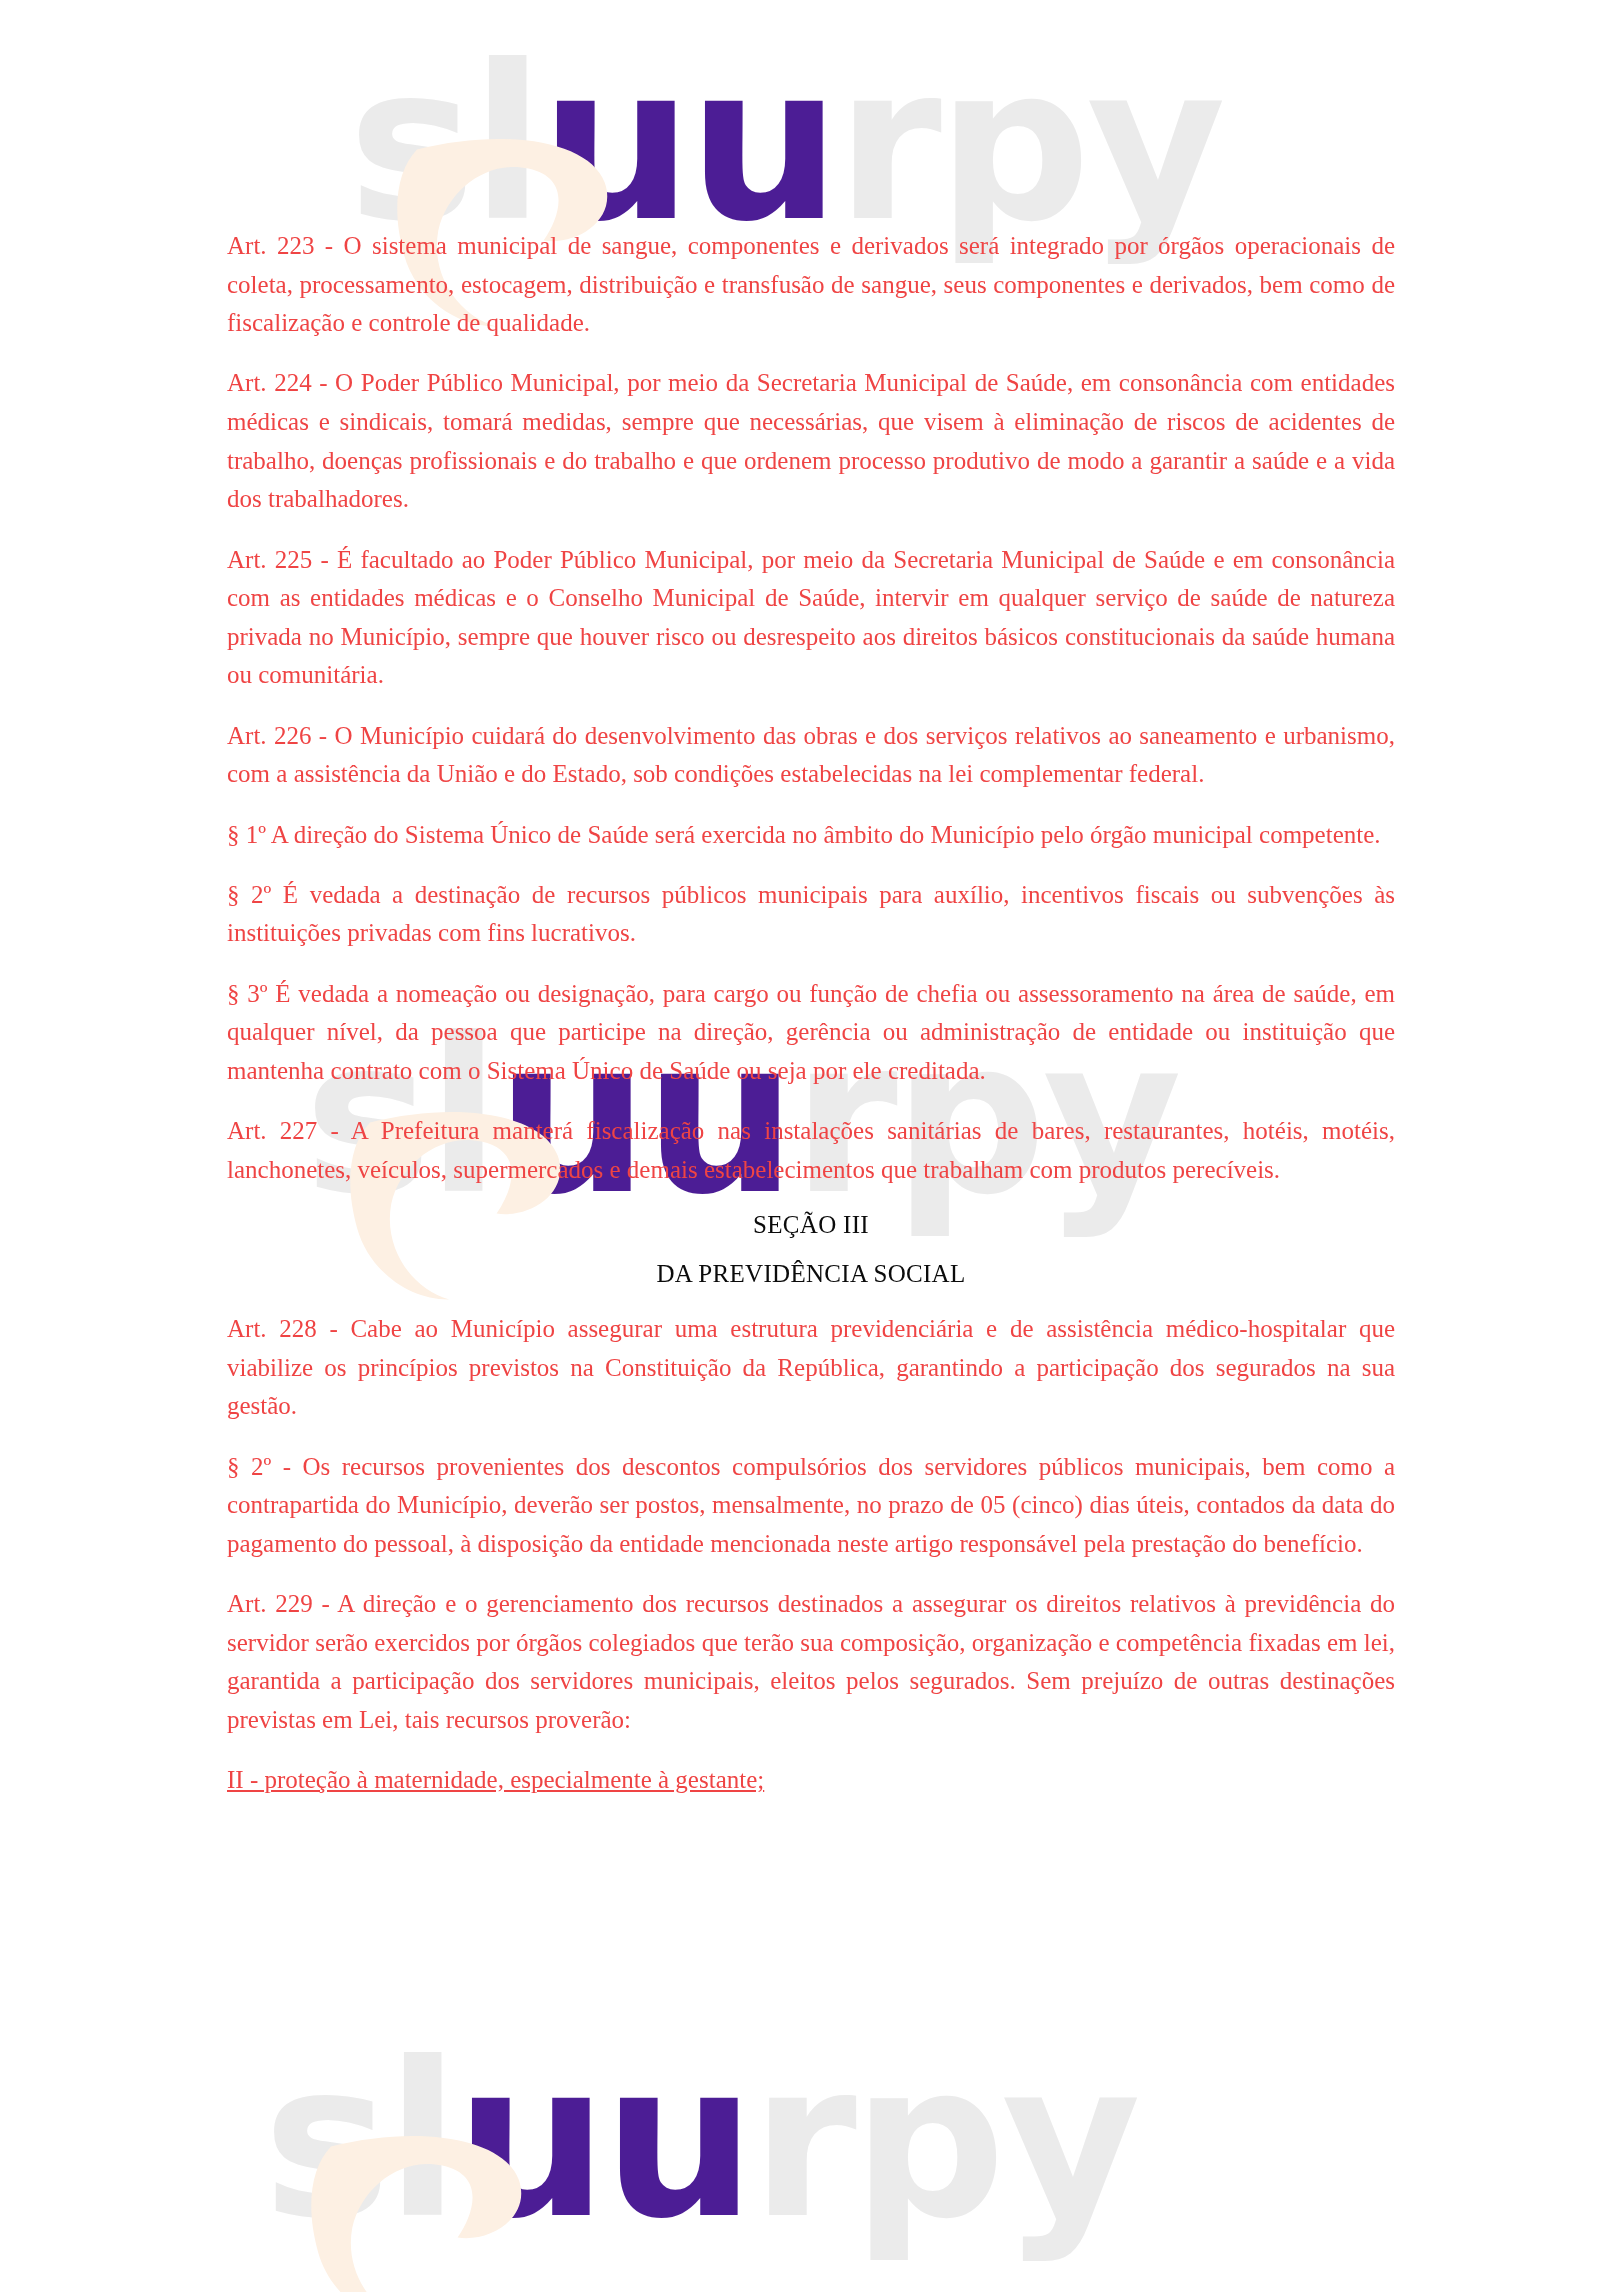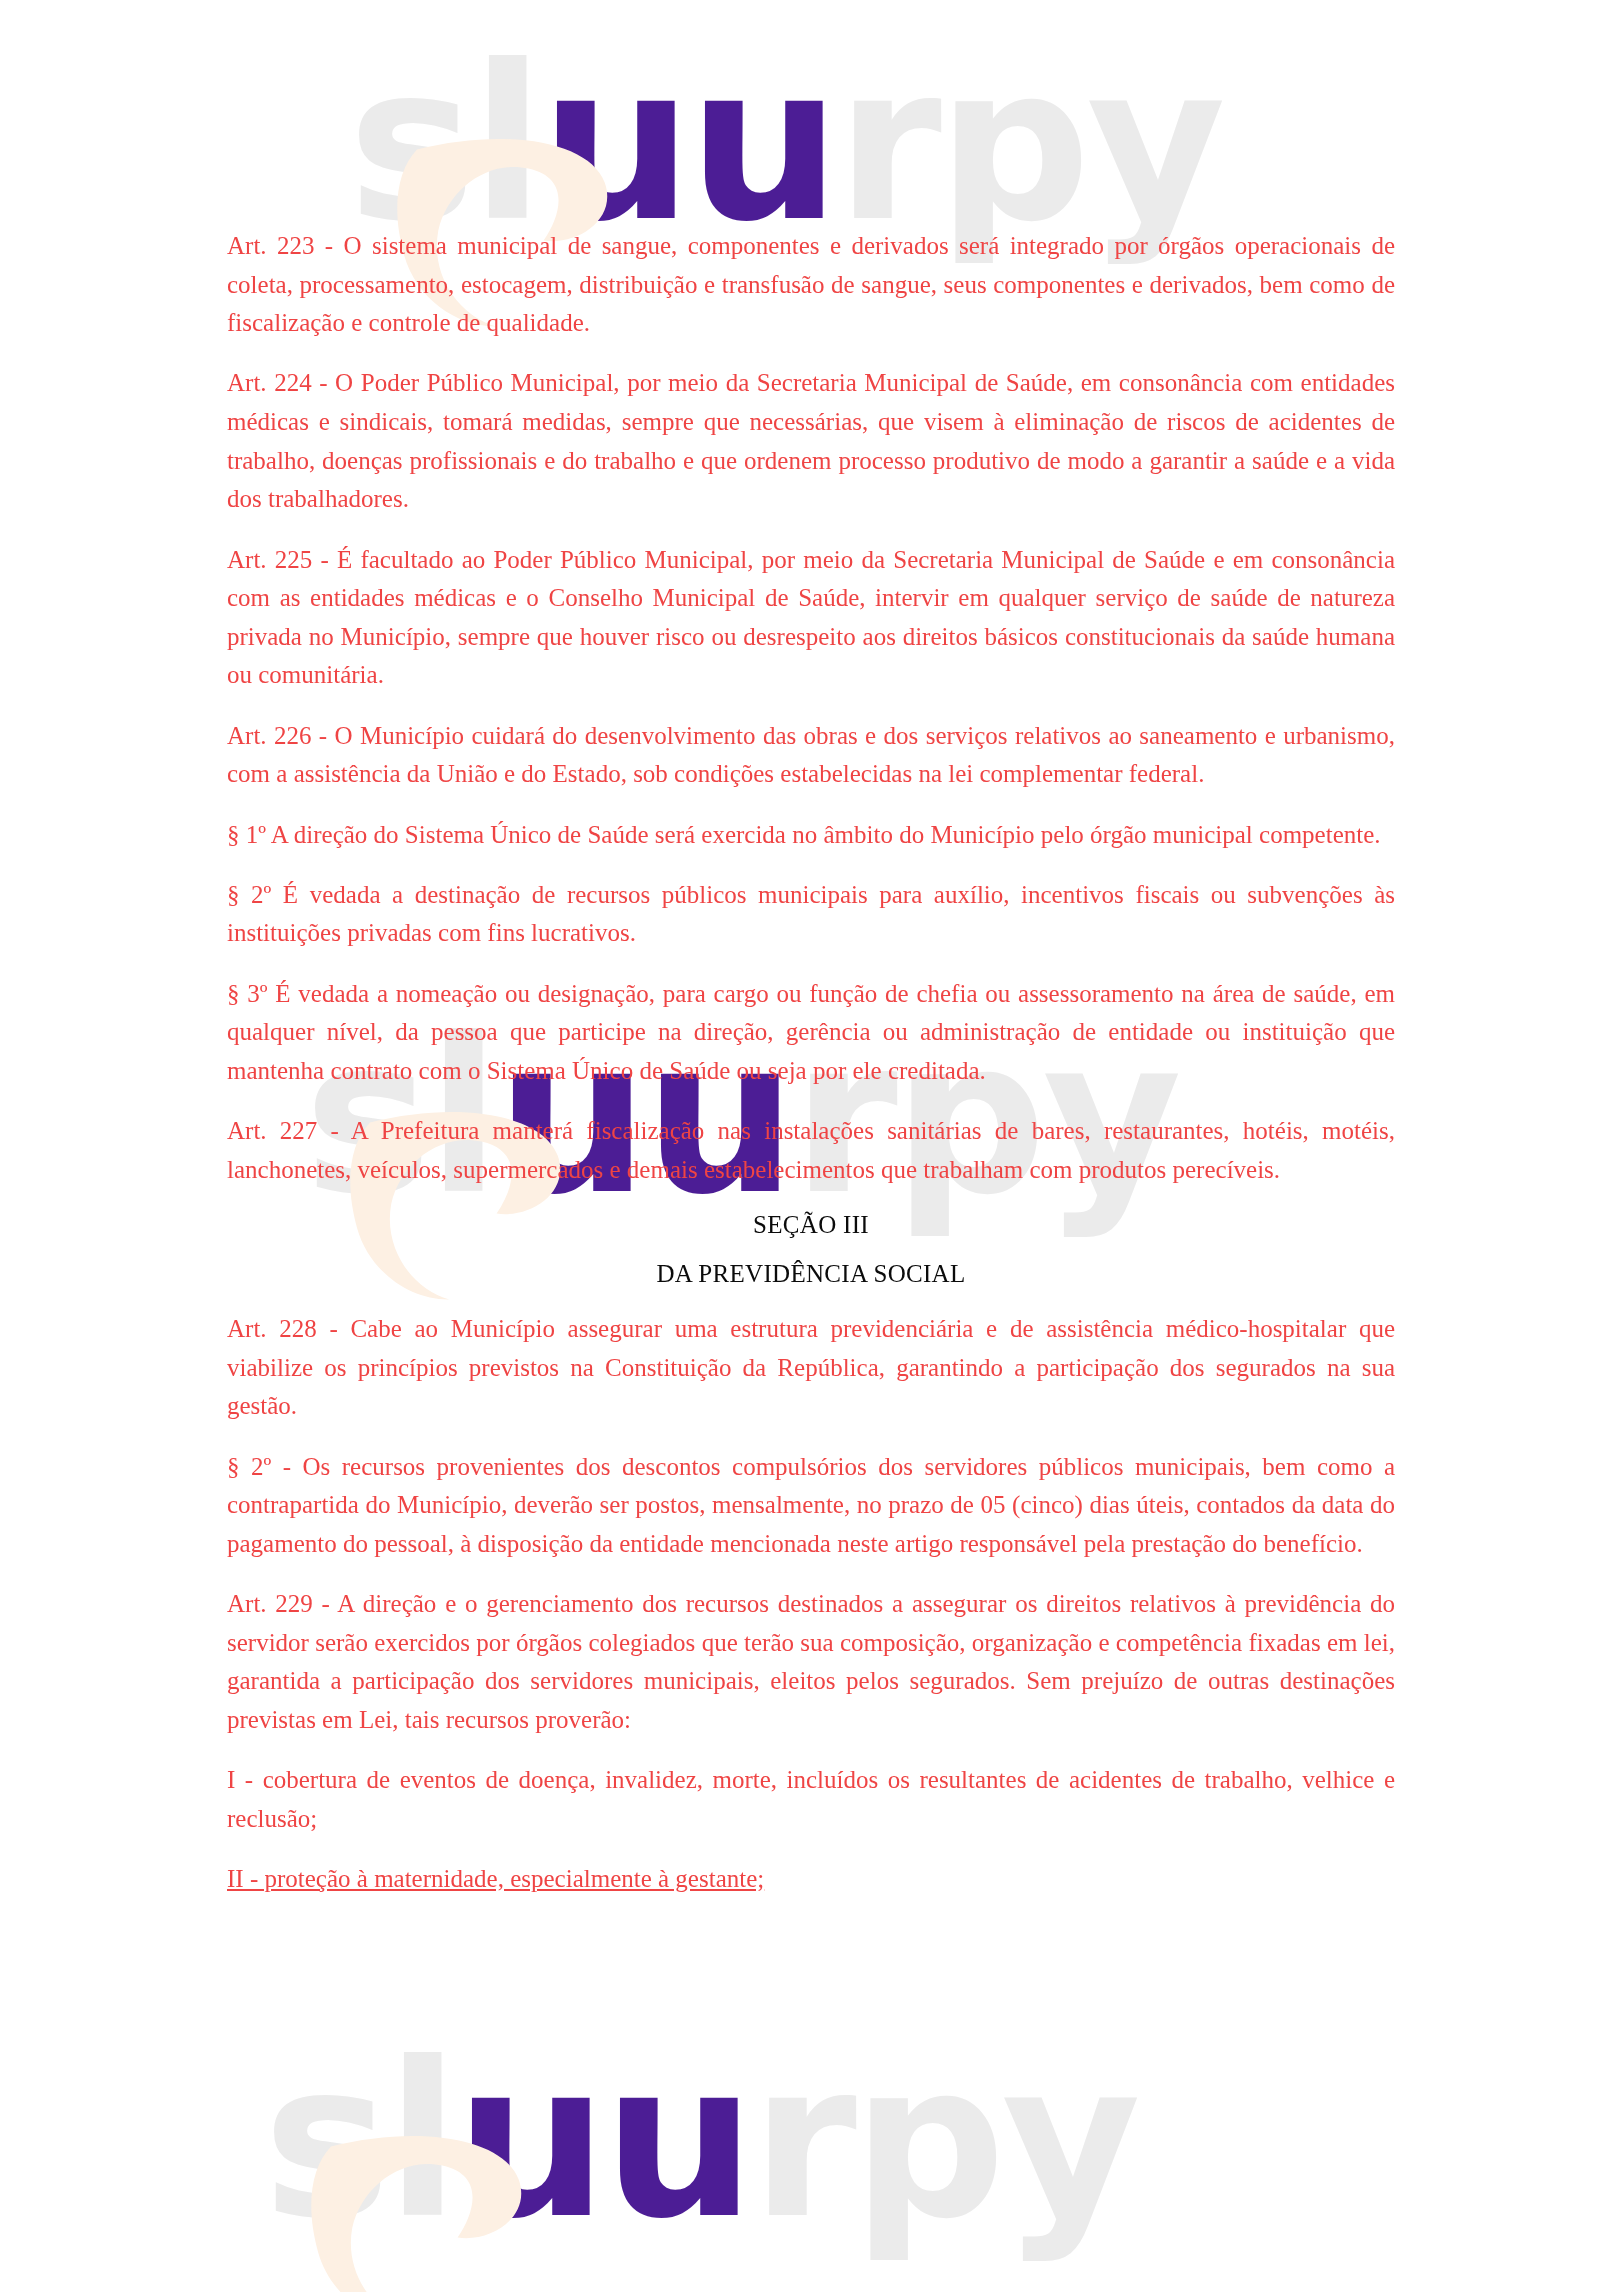--- a/index.html
+++ b/index.html
@@ -126,18 +126,17 @@
       <p class="para">Art. 226 - O Município cuidará do desenvolvimento das obras e dos serviços relativos ao saneamento e urbanismo, com a assistência da União e do Estado, sob condições estabelecidas na lei complementar federal.</p>
       <p class="para">§ 1º A direção do Sistema Único de Saúde será exercida no âmbito do Município pelo órgão municipal competente.</p>
       <p class="para">§ 2º É vedada a destinação de recursos públicos municipais para auxílio, incentivos fiscais ou subvenções às instituições privadas com fins lucrativos.</p>
       <p class="para">§ 3º É vedada a nomeação ou designação, para cargo ou função de chefia ou assessoramento na área de saúde, em qualquer nível, da pessoa que participe na direção, gerência ou administração de entidade ou instituição que mantenha contrato com o Sistema Único de Saúde ou seja por ele creditada.</p>
       <p class="para">Art. 227 - A Prefeitura manterá fiscalização nas instalações sanitárias de bares, restaurantes, hotéis, motéis, lanchonetes, veículos, supermercados e demais estabelecimentos que trabalham com produtos perecíveis.</p>
       <p class="heading">SEÇÃO III</p>
       <p class="heading">DA PREVIDÊNCIA SOCIAL</p>
       <p class="para">Art. 228 - Cabe ao Município assegurar uma estrutura previdenciária e de assistência médico-hospitalar que viabilize os princípios previstos na Constituição da República, garantindo a participação dos segurados na sua gestão.</p>
       <p class="para">§ 2º - Os recursos provenientes dos descontos compulsórios dos servidores públicos municipais, bem como a contrapartida do Município, deverão ser postos, mensalmente, no prazo de 05 (cinco) dias úteis, contados da data do pagamento do pessoal, à disposição da entidade mencionada neste artigo responsável pela prestação do benefício.</p>
       <p class="para">Art. 229 - A direção e o gerenciamento dos recursos destinados a assegurar os direitos relativos à previdência do servidor serão exercidos por órgãos colegiados que terão sua composição, organização e competência fixadas em lei, garantida a participação dos servidores municipais, eleitos pelos segurados. Sem prejuízo de outras destinações previstas em Lei, tais recursos proverão:</p>
-      <p class="para">I - cobertura de eventos de doença, invalidez, morte, incluídos os resultantes de acidentes de trabalho, velhice e reclusão;</p>
       <p class="para">II - proteção à maternidade, especialmente à gestante;</p>
     </div>
 
 </div>
 
 
 </body></html>

